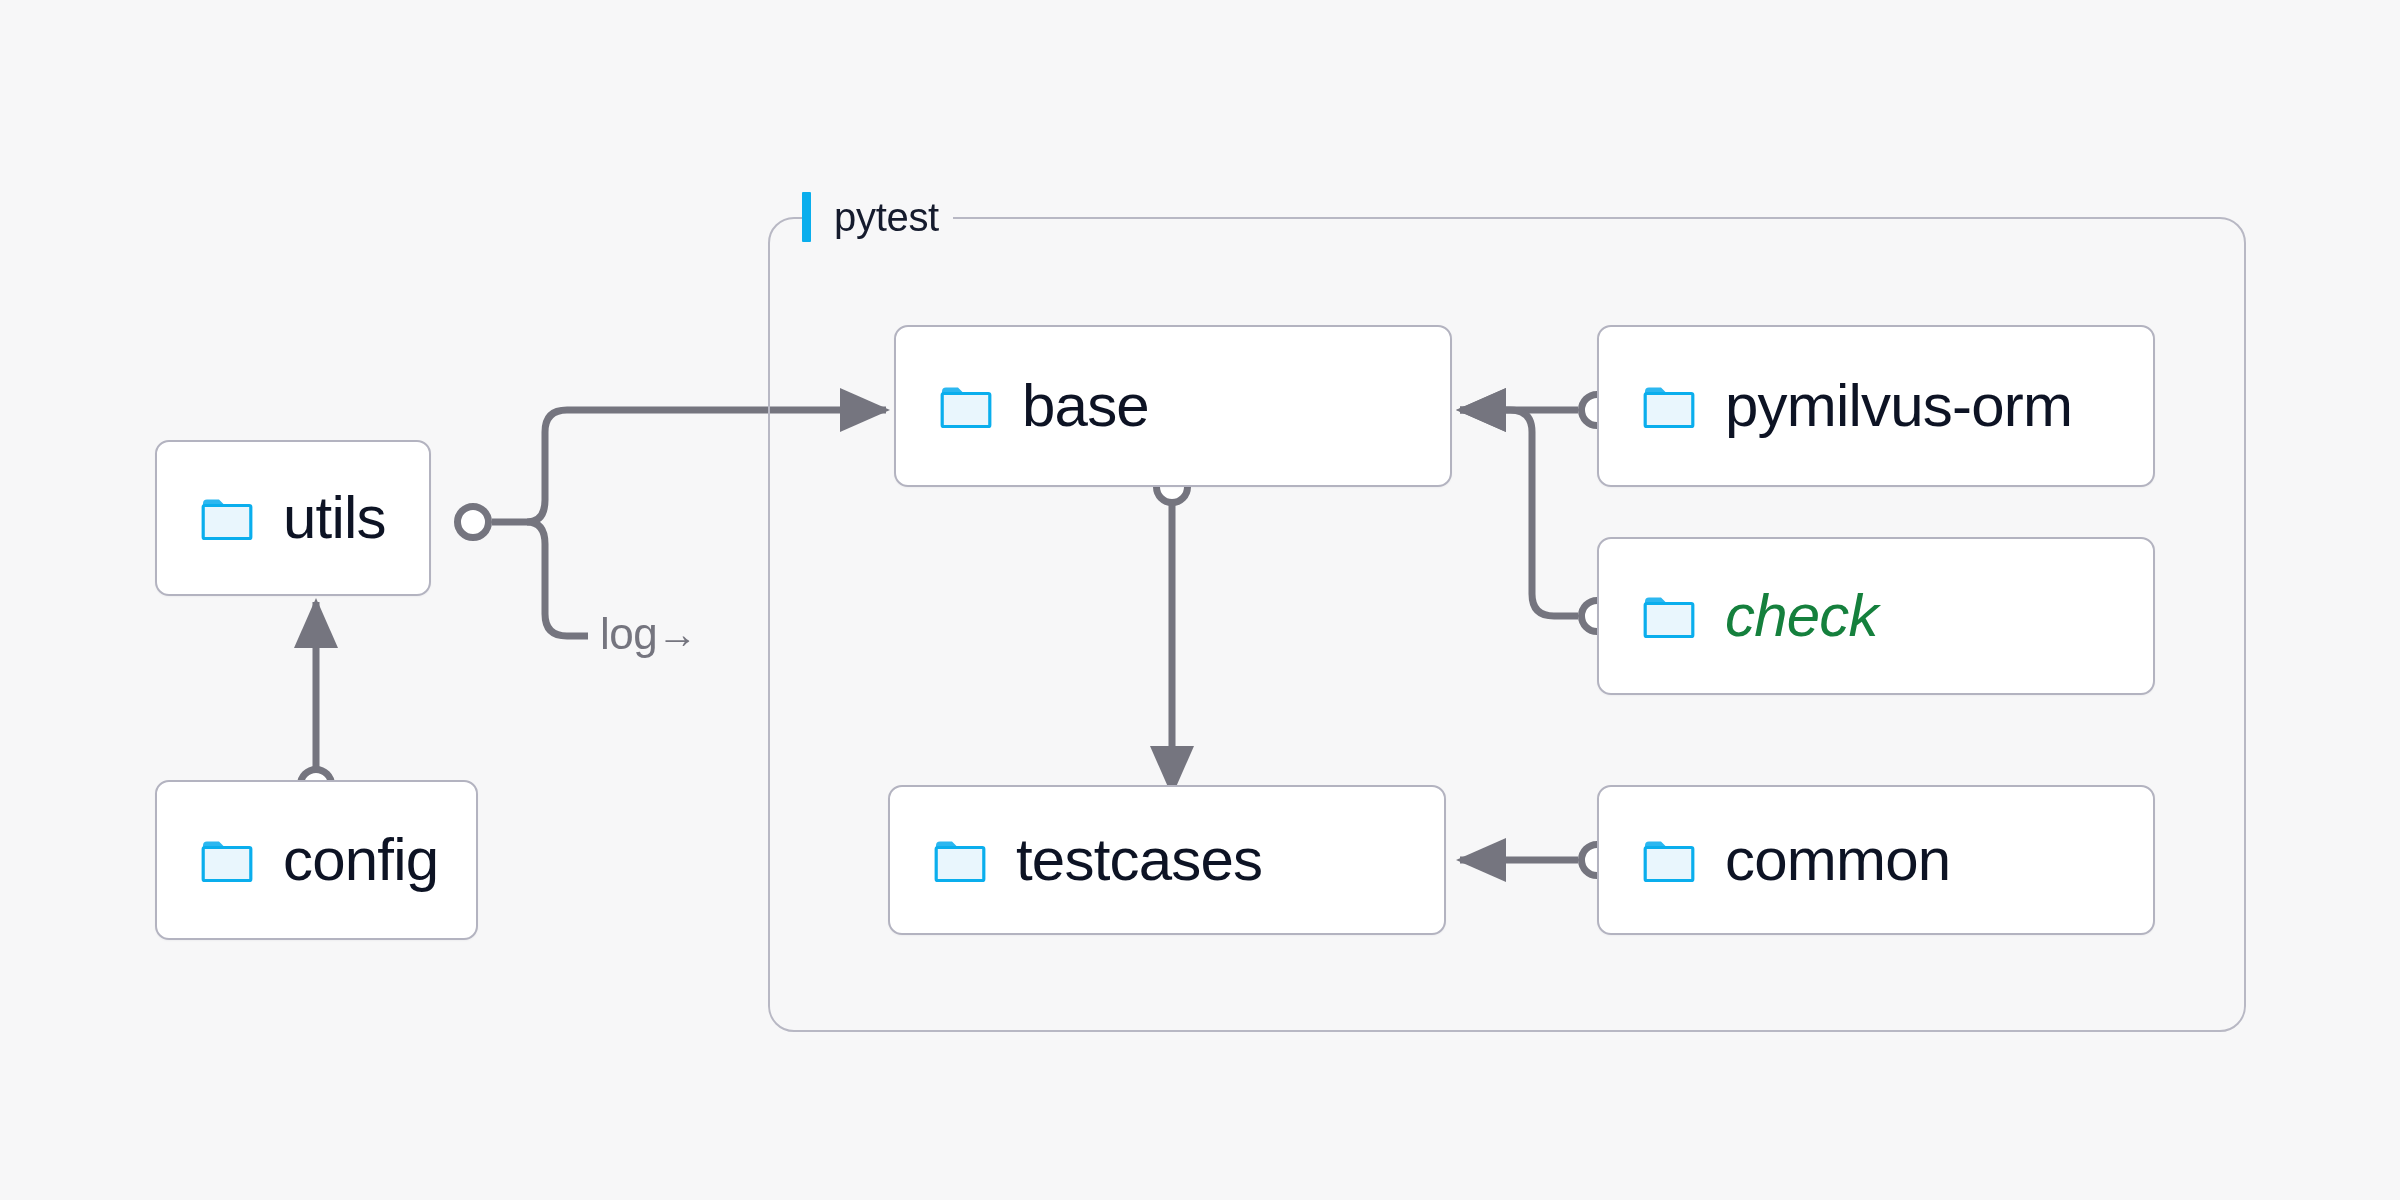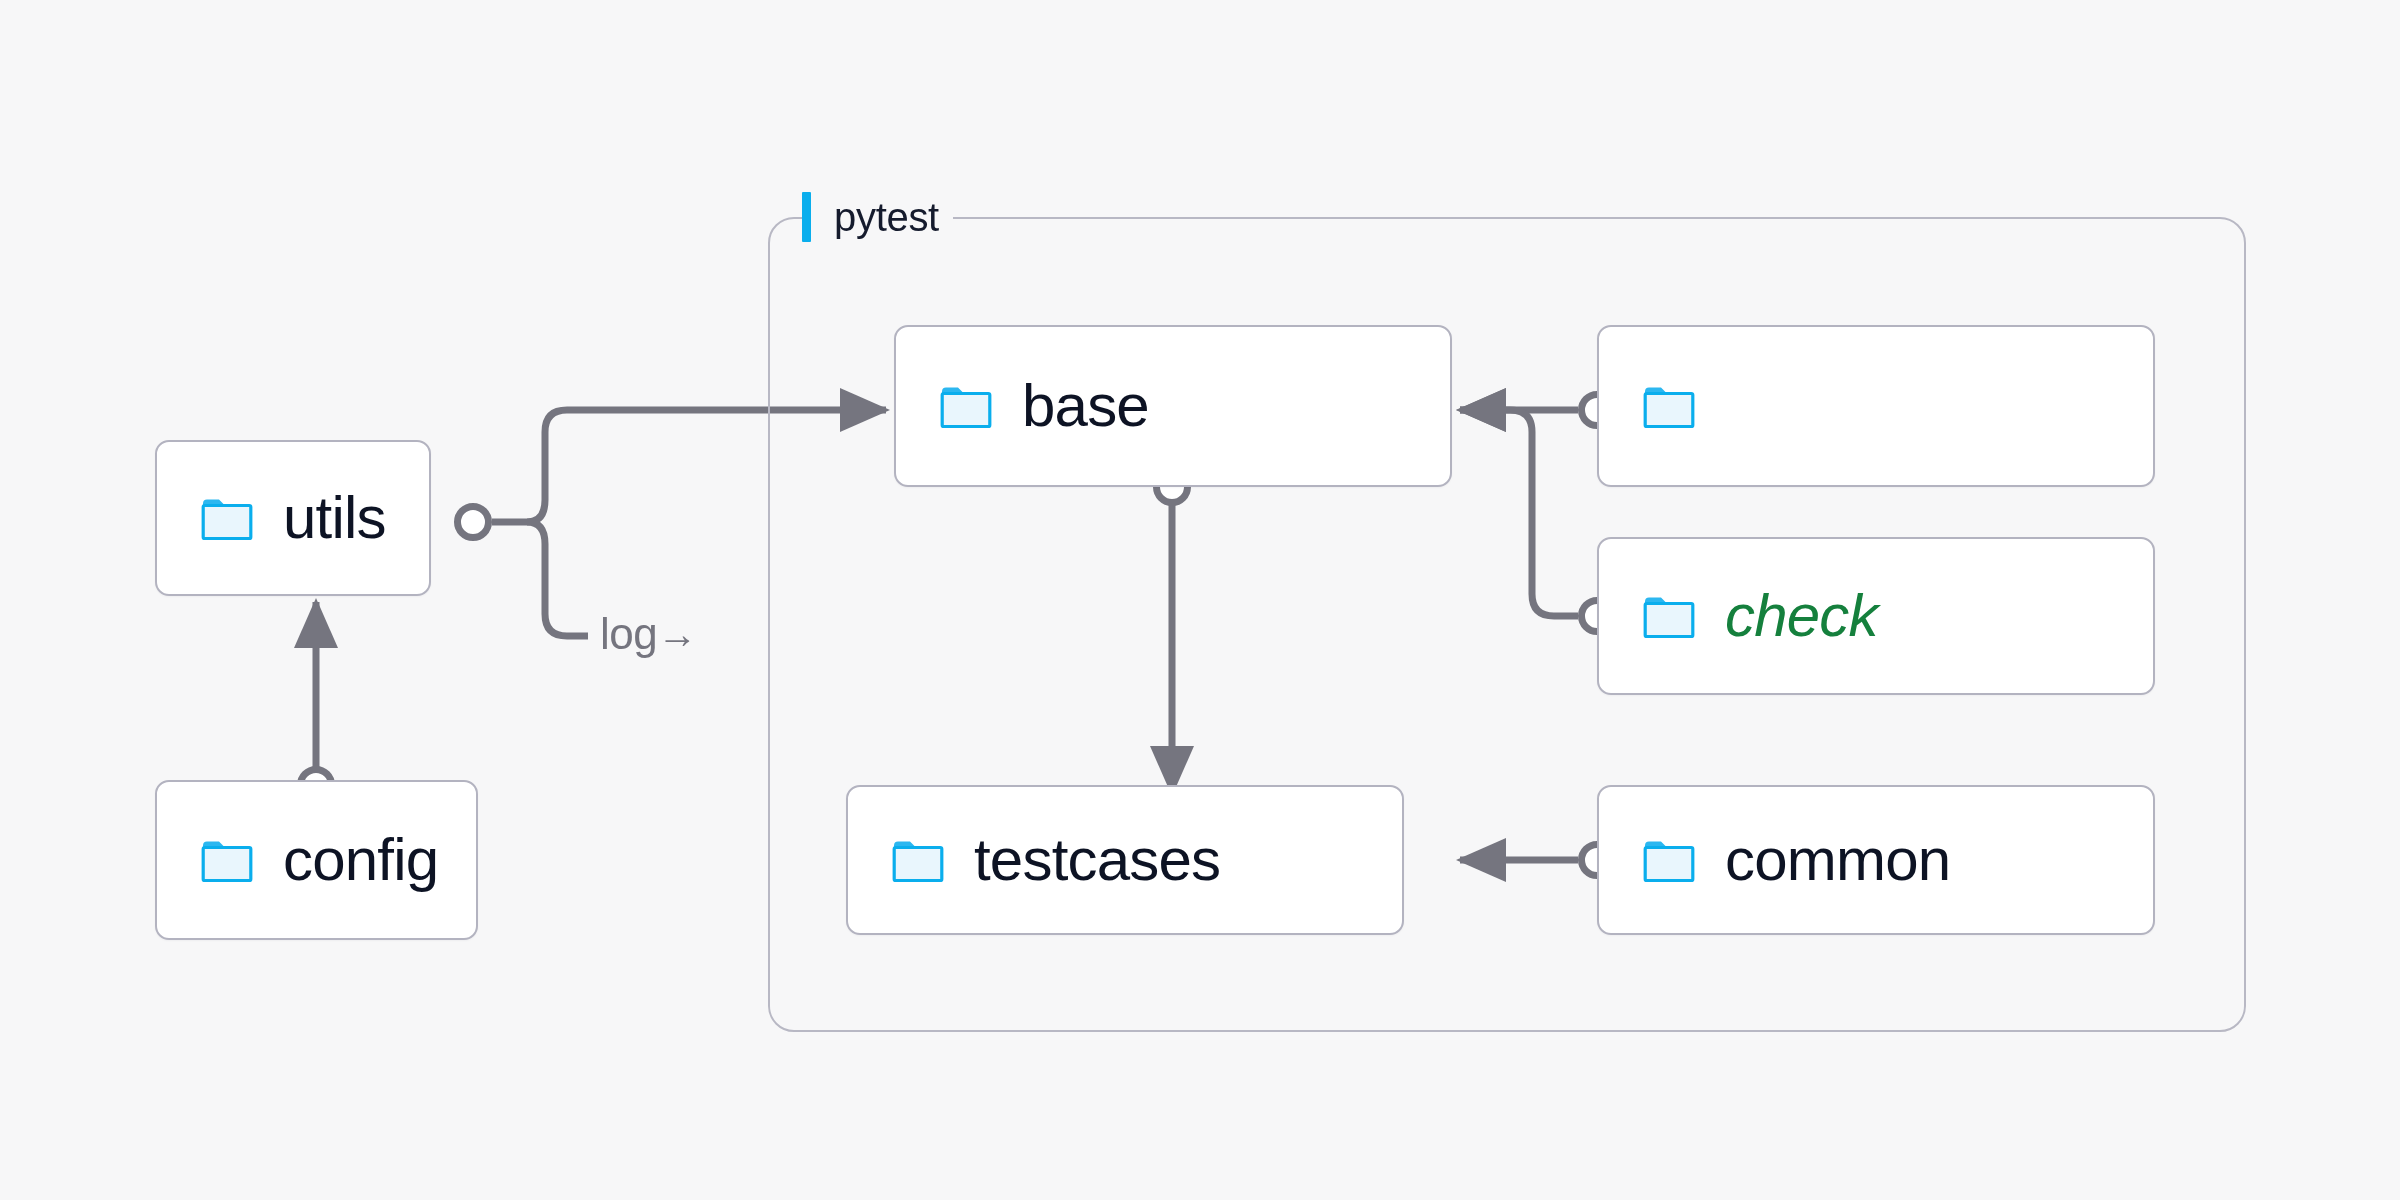--- a/index.html
+++ b/index.html
@@ -176,35 +176,36 @@
 
     <div class="node" style="left: 894px; top: 325px; width: 558px; height: 162px; background: rgb(255, 255, 255); border-color: rgb(179, 179, 192);">
       <svg class="folder-icon" viewBox="0 0 56 48" xmlns="http://www.w3.org/2000/svg">
         <defs></defs>
         <path class="f-tab" d="M4 9.5 Q4 5.5 8 5.5 L20 5.5 L25.5 11 L52 11 L52 16 L4 16 Z" fill="#2cb7f0"></path>
         <rect class="f-body" x="4.2" y="11.5" width="47.6" height="33" rx="1.6" fill="#e9f6fd" stroke="#0aaeed" stroke-width="3.2"></rect>
       </svg>
       <span class="label" style="color: rgb(13, 19, 36);">base</span>
     </div>
 
-    <div class="node" style="left: 846px; top: 785px; width: 558px; height: 150px; background: rgb(255, 255, 255); border-color: rgb(179, 179, 192);">
+    <div class="node" style="left: 888px; top: 785px; width: 558px; height: 150px; background: rgb(255, 255, 255); border-color: rgb(179, 179, 192);">
       <svg class="folder-icon" viewBox="0 0 56 48" xmlns="http://www.w3.org/2000/svg">
         <defs></defs>
         <path class="f-tab" d="M4 9.5 Q4 5.5 8 5.5 L20 5.5 L25.5 11 L52 11 L52 16 L4 16 Z" fill="#2cb7f0"></path>
         <rect class="f-body" x="4.2" y="11.5" width="47.6" height="33" rx="1.6" fill="#e9f6fd" stroke="#0aaeed" stroke-width="3.2"></rect>
       </svg>
       <span class="label" style="color: rgb(13, 19, 36);">testcases</span>
     </div>
 
     <div class="node" style="left: 1597px; top: 325px; width: 558px; height: 162px; background: rgb(255, 255, 255); border-color: rgb(179, 179, 192);">
       <svg class="folder-icon" viewBox="0 0 56 48" xmlns="http://www.w3.org/2000/svg">
         <defs></defs>
         <path class="f-tab" d="M4 9.5 Q4 5.5 8 5.5 L20 5.5 L25.5 11 L52 11 L52 16 L4 16 Z" fill="#2cb7f0"></path>
         <rect class="f-body" x="4.2" y="11.5" width="47.6" height="33" rx="1.6" fill="#e9f6fd" stroke="#0aaeed" stroke-width="3.2"></rect>
       </svg>
+      <span class="label" style="color: rgb(13, 19, 36);">pymilvus-orm</span>
     </div>
 
     <div class="node" style="left: 1597px; top: 537px; width: 558px; height: 158px; background: rgb(255, 255, 255); border-color: rgb(179, 179, 192);">
       <svg class="folder-icon" viewBox="0 0 56 48" xmlns="http://www.w3.org/2000/svg">
         <defs></defs>
         <path class="f-tab" d="M4 9.5 Q4 5.5 8 5.5 L20 5.5 L25.5 11 L52 11 L52 16 L4 16 Z" fill="#2cb7f0"></path>
         <rect class="f-body" x="4.2" y="11.5" width="47.6" height="33" rx="1.6" fill="#e9f6fd" stroke="#0aaeed" stroke-width="3.2"></rect>
       </svg>
       <span class="label" style="color: #15803d; font-style: italic;">check</span>
     </div>

